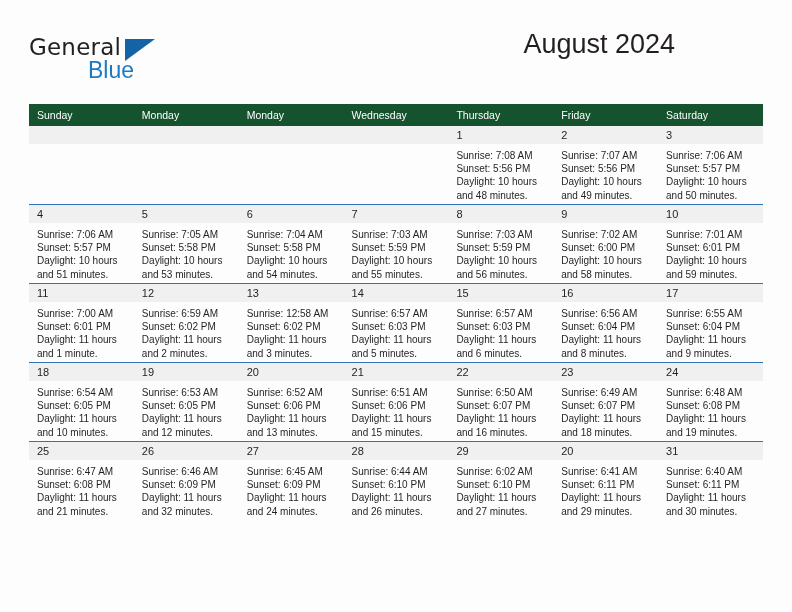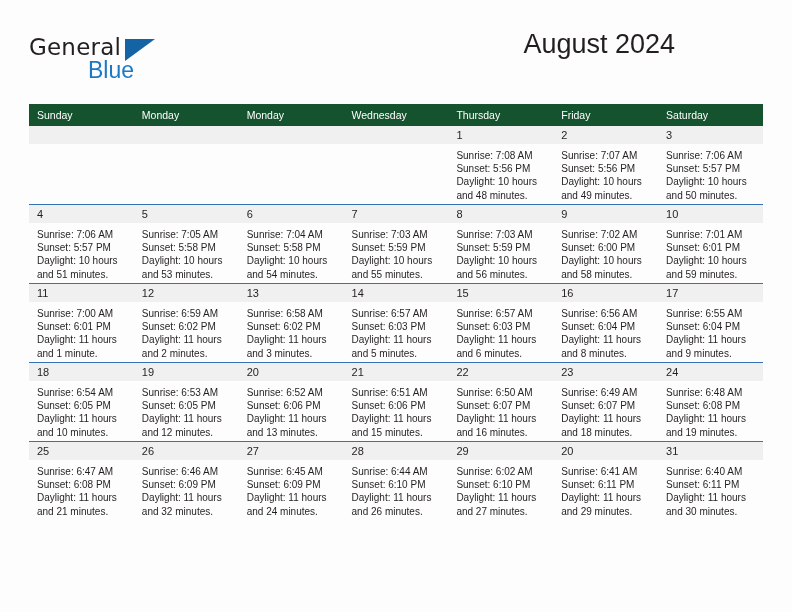--- a/index.html
+++ b/index.html
@@ -320,21 +320,21 @@
             <div class="cell-body">
               <div>Sunrise: 6:59 AM</div>
               <div>Sunset: 6:02 PM</div>
               <div>Daylight: 11 hours</div>
               <div>and 2 minutes.</div>
             </div>
           </td>
           <td>
             <div class="daynum">13</div>
             <div class="cell-body">
-              <div>Sunrise: 6:58 AM</div>
+              <div>Sunrise: 12:58 AM</div>
               <div>Sunset: 6:02 PM</div>
               <div>Daylight: 11 hours</div>
               <div>and 3 minutes.</div>
             </div>
           </td>
           <td>
             <div class="daynum">14</div>
             <div class="cell-body">
               <div>Sunrise: 6:57 AM</div>
               <div>Sunset: 6:03 PM</div>

